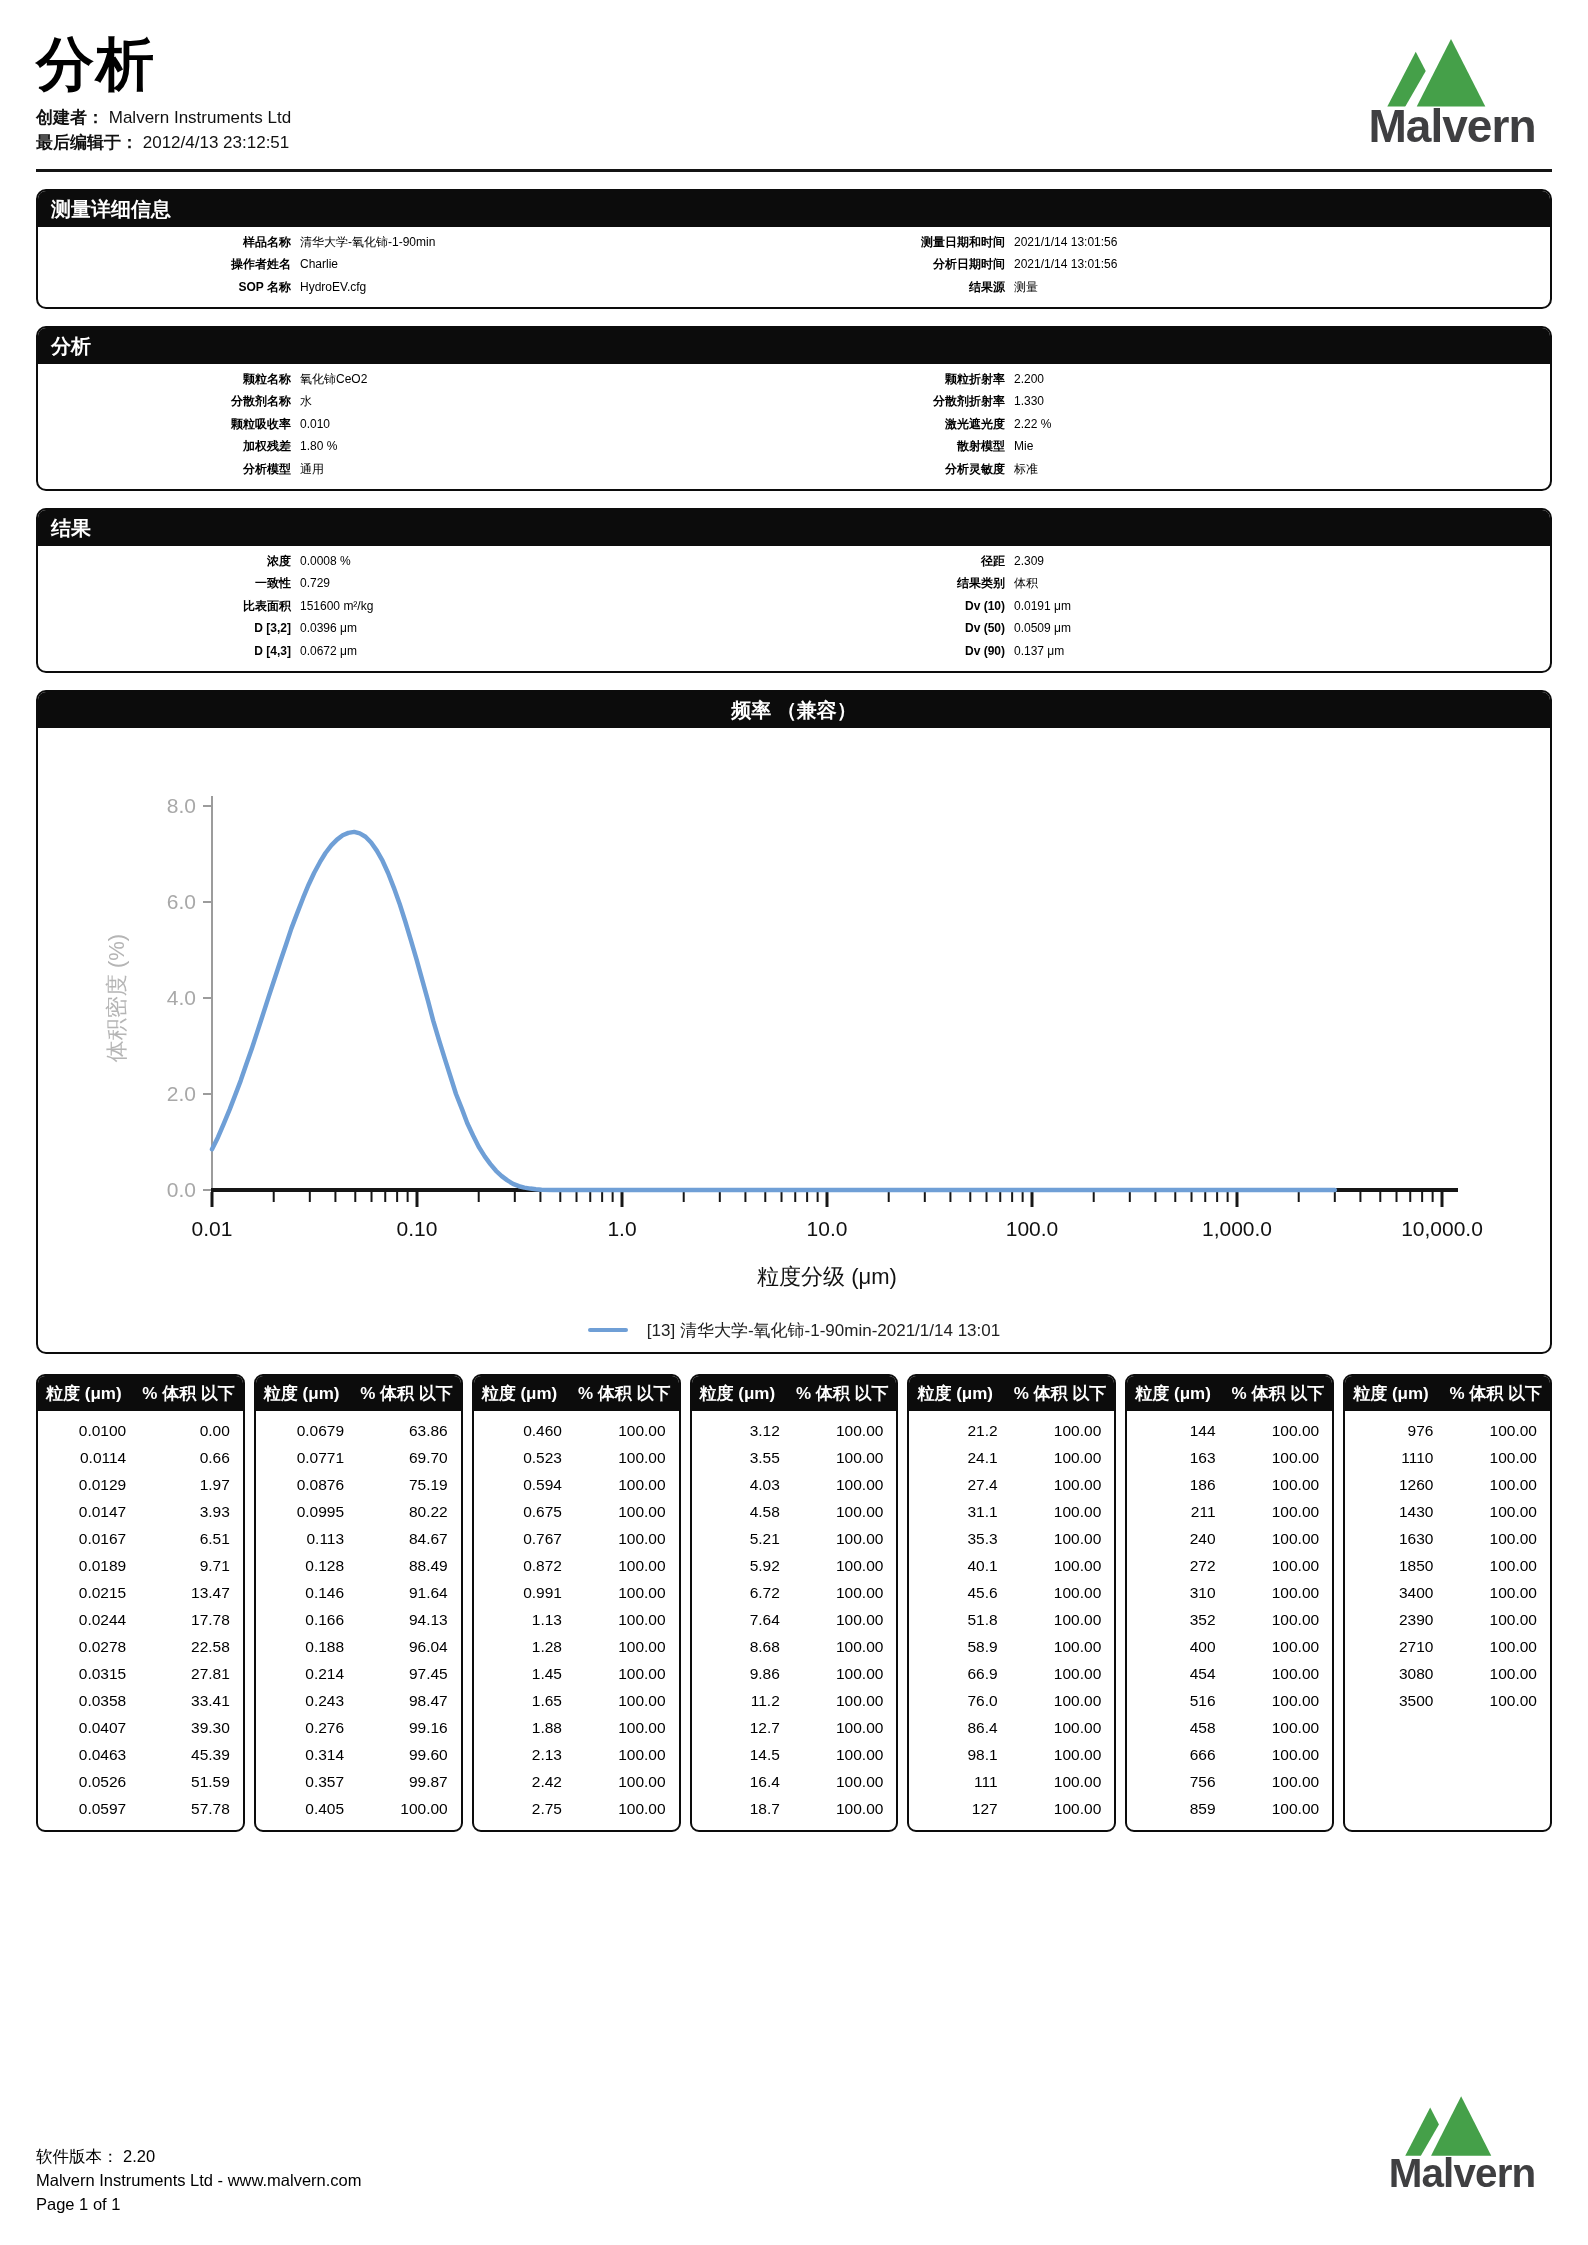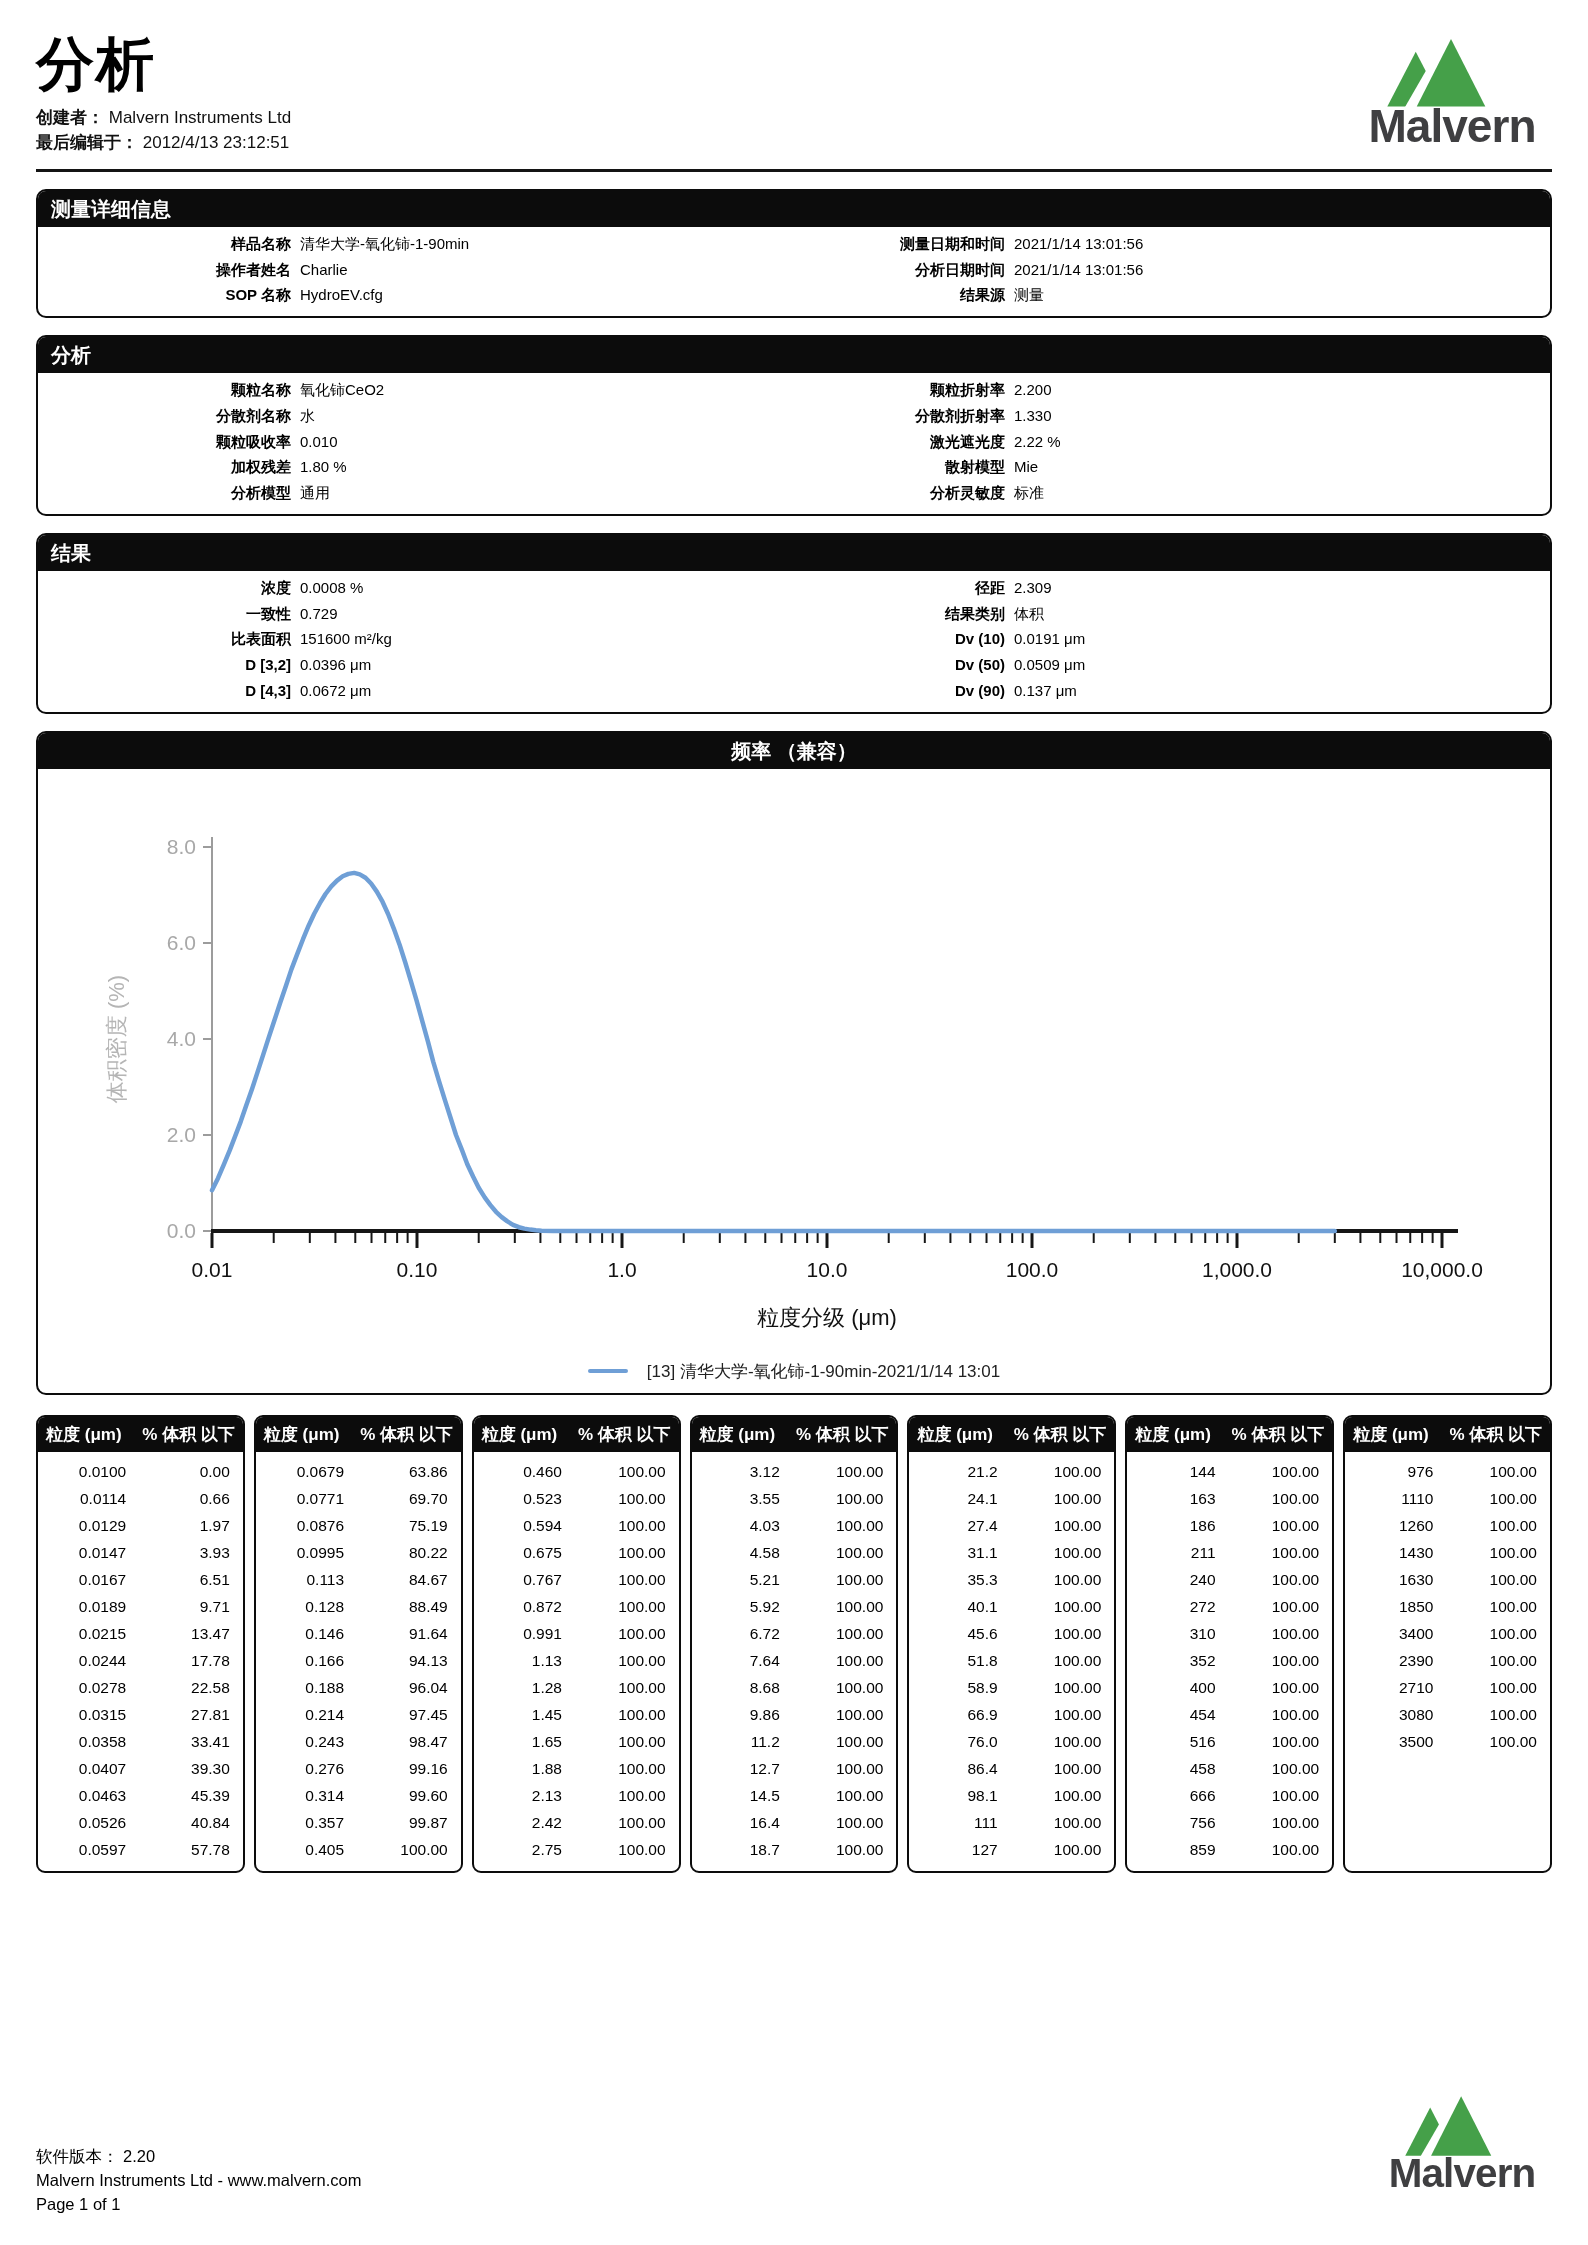--- a/index.html
+++ b/index.html
@@ -16,21 +16,21 @@
   .meta b{font-weight:700;margin-top:12px;}
   .rule{border:none;border-top:3.5px solid #141414;margin:13px 0 0;}
   .logo{position:absolute;}
   .logo.top{top:34px;right:38px;width:196px;}
   .logo.bottom{bottom:52px;right:40px;width:172px;}
   
   .box{border:2.5px solid #0c0c0c;border-radius:10px;overflow:hidden;margin-top:17px;background:#fff;}
   .box-head{background:#0c0c0c;color:#fff;font-weight:700;font-size:20px;padding:7px 13px;line-height:1.1;}
   .box-head.center{text-align:center;}
   .box-body{display:grid;grid-template-columns:1fr 1fr;padding:9px 10px 13px 0;}
-  .pairs{display:grid;grid-template-columns:253px 1fr;column-gap:9px;row-gap:10px;align-content:start;font-size:15px;line-height:1.05;}
+  .pairs{display:grid;grid-template-columns:253px 1fr;column-gap:9px;row-gap:10px;align-content:start;font-size:12px;line-height:1.05;}
   .pairs.r{grid-template-columns:216px 1fr;}
   .pairs .lbl{font-weight:700;text-align:right;white-space:nowrap;}
   .pairs .val{text-align:left;white-space:nowrap;}
   
   .chart-legend{display:flex;justify-content:center;align-items:center;gap:19px;margin:2px 0 10px;}
   .legend-line{width:40px;height:4px;border-radius:2px;}
   .legend-text{font-size:17px;color:#222;}
   
   .size-table{display:flex;gap:9px;margin-top:20px;align-items:stretch;}
   .t-box{flex:1 1 0;border:2px solid #0c0c0c;border-radius:9px;overflow:hidden;background:#fff;display:flex;flex-direction:column;}
@@ -254,21 +254,21 @@
           <div class="t-pct">22.58</div>
           <div class="t-size">0.0315</div>
           <div class="t-pct">27.81</div>
           <div class="t-size">0.0358</div>
           <div class="t-pct">33.41</div>
           <div class="t-size">0.0407</div>
           <div class="t-pct">39.30</div>
           <div class="t-size">0.0463</div>
           <div class="t-pct">45.39</div>
           <div class="t-size">0.0526</div>
-          <div class="t-pct">40.84</div>
+          <div class="t-pct">51.59</div>
           <div class="t-size">0.0597</div>
           <div class="t-pct">57.78</div>
         </div>
       </div>
       <div class="t-box">
         <div class="t-head">
           <div class="t-h1">粒度 (μm)</div>
           <div class="t-h2">% 体积 以下</div>
         </div>
         <div class="t-body">

